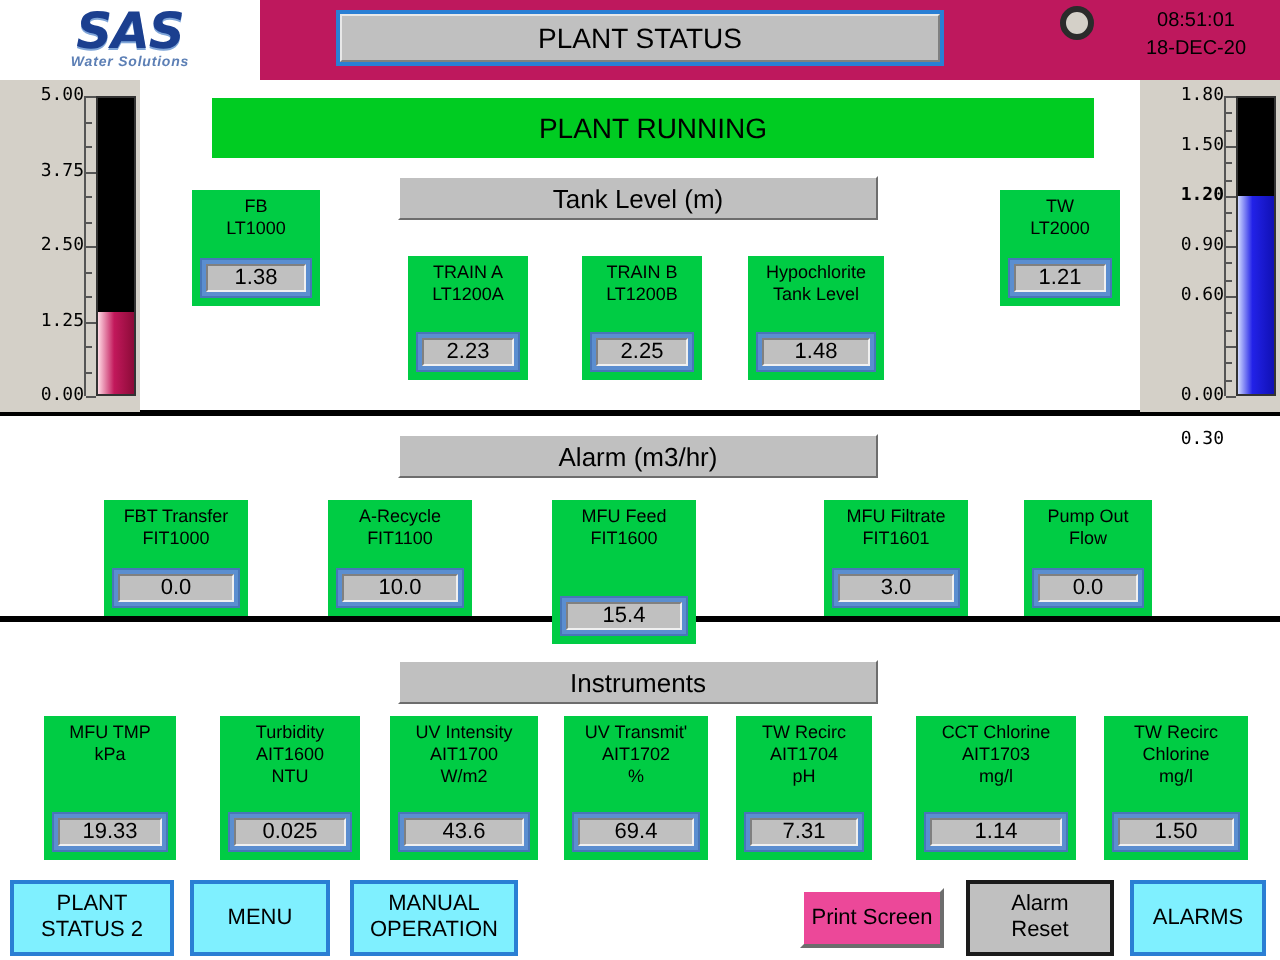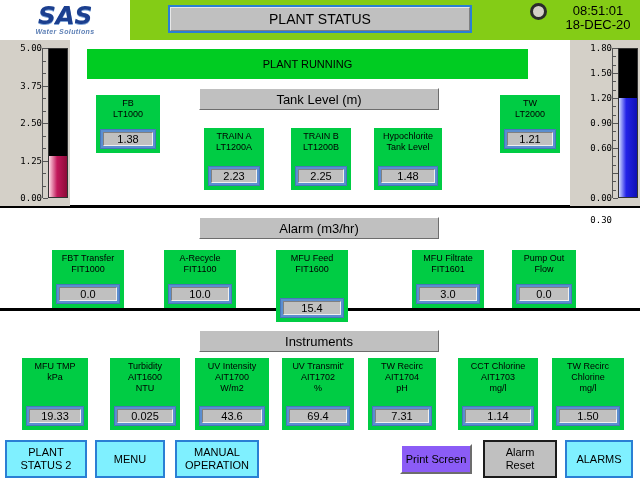--- a/index.html
+++ b/index.html
@@ -15,21 +15,21 @@
     font-family: "Liberation Sans", sans-serif;
     background: #ffffff;
     -webkit-font-smoothing: none;
   }
 
   
   #header-bar {
     position: absolute;
     left: 0; top: 0;
     width: 640px; height: 40px;
-    background: #84cc16;
+    background: #be185d;
   }
   #logo-zone {
     position: absolute;
     left: 0; top: 0;
     width: 130px; height: 40px;
     background: #ffffff;
     display: flex;
     flex-direction: column;
     align-items: center;
     justify-content: center;
@@ -85,21 +85,21 @@
     border: 3px solid #2b2b2b;
     border-radius: 50%;
     background: #d4d0c8;
     box-sizing: border-box;
   }
   #datetime {
     position: absolute;
     left: 556px; top: 4px;
     width: 84px;
     text-align: center;
-    font-size: 13px;
+    font-size: 10px;
     color: #000;
     line-height: 14px;
   }
 
   
   #panel-tank {
     position: absolute;
     left: 0; top: 40px;
     width: 640px; height: 165px;
     background: #ffffff;
@@ -249,27 +249,27 @@
     display: flex;
     align-items: center;
     justify-content: center;
     font-size: 11px;
     color: #000;
   }
 
   
   #status-banner {
     position: absolute;
-    left: 87px; top: 49px;
+    left: 106px; top: 49px;
     width: 441px; height: 30px;
     background: #00cc22;
     display: flex;
     align-items: center;
     justify-content: center;
-    font-size: 11px;
+    font-size: 14px;
     color: #000;
   }
 
   
   #button-bar {
     position: absolute;
     left: 0; top: 434px;
     width: 640px; height: 46px;
     background: #ffffff;
     text-decoration: underline;
@@ -284,21 +284,21 @@
     font-size: 11px;
     line-height: 13px;
     color: #000;
     white-space: pre-line;
   }
   .btn-cyan {
     background: #7ff0ff;
     border: 2px solid #2a7fd4;
   }
   .btn-gray {
-    background: #8b5cf6;
+    background: #ec4899;
     border-top: 2px solid #ffffff;
     border-left: 2px solid #ffffff;
     border-right: 2px solid #6d6d6d;
     border-bottom: 2px solid #6d6d6d;
   }
   .btn-gray-dark {
     background: #c0c0c0;
     border: 2px solid #1b1b1b;
   }
 </style>
@@ -353,21 +353,21 @@
     </div>
   <div class="gauge-tube">
     <div class="gauge-fill fill-red" style="height: 27.6%;"></div>
   </div>
 </div>
 
 <div class="gauge" id="gauge-right">
   <div class="gauge-labels">
       <div class="gauge-label" style="top: 0px;">1.80</div>
       <div class="gauge-label" style="top: 25px;">1.50</div>
-      <div class="gauge-label" style="top: 50px;">1.20</div>
+      <div class="gauge-label" style="top: 50px; font-weight: bold;">1.20</div>
       <div class="gauge-label" style="top: 75px;">0.90</div>
       <div class="gauge-label" style="top: 100px;">0.60</div>
       <div class="gauge-label" style="top: 125px; margin-top: 47px;">0.30</div>
       <div class="gauge-label" style="top: 150px;">0.00</div>
     </div>
   <div class="gauge-axis">
       <div class="gauge-tick" style="top: 0px;"></div>
       <div class="gauge-tick" style="top: 8.33333px; width: 3px;"></div>
       <div class="gauge-tick" style="top: 16.6667px; width: 3px;"></div>
       <div class="gauge-tick" style="top: 25px;"></div>

